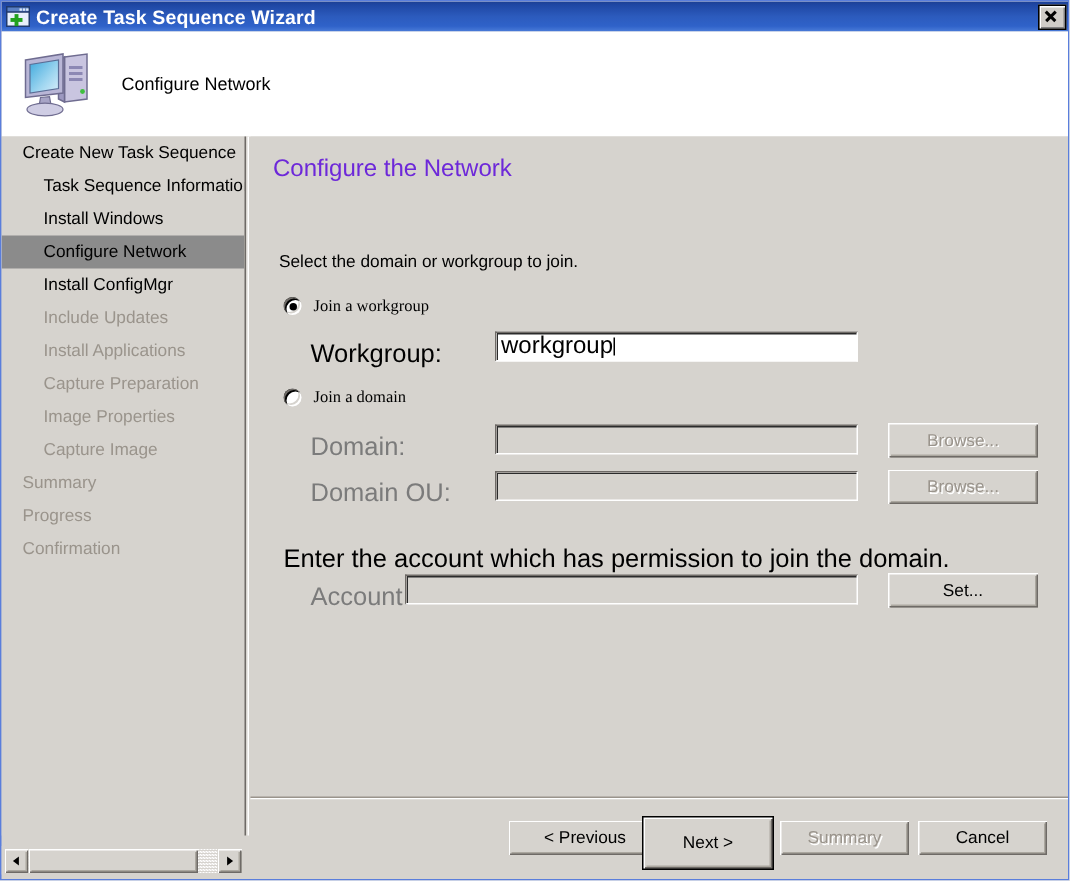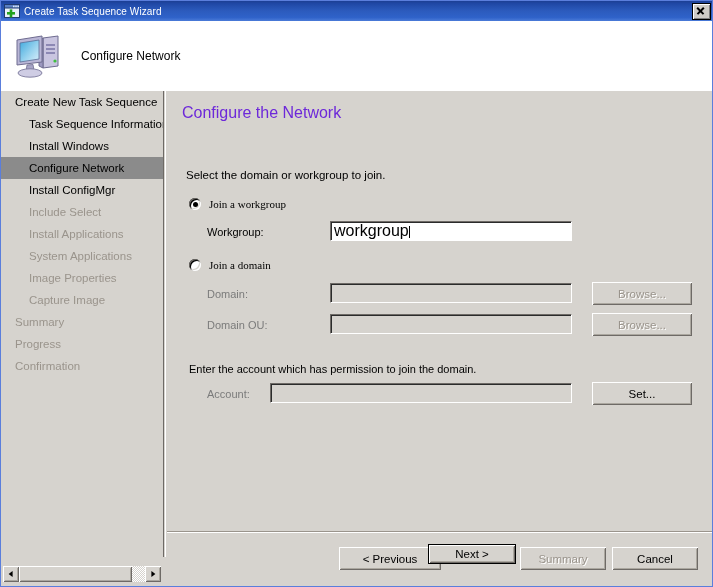--- a/index.html
+++ b/index.html
@@ -34,22 +34,22 @@
     box-sizing: border-box;
   }
   #titlebar-icon {
     width: 16px; height: 14px;
     margin-left: 3px; margin-right: 4px;
     position: relative;
     flex: 0 0 auto;
   }
   #title-text {
     color: #ffffff;
-    font-size: 10px;
-    font-weight: normal;
+    font-size: 13px;
+    font-weight: bold;
     letter-spacing: 0.1px;
     white-space: nowrap;
     flex: 1 1 auto;
   }
   #close-btn {
     width: 17px;
     height: 15px;
     margin-right: 3px;
     background: #cfccc7;
     border: 1px solid #000000;
@@ -233,21 +233,21 @@
   }
   .radio-label {
     margin-left: 8px;
     font-size: 11px;
     color: #000;
     white-space: nowrap;
     font-family: Liberation Serif, serif;
   }
   .field-label {
     position: absolute;
-    font-size: 11px;
+    font-size: 17px;
     color: #000;
     white-space: nowrap;
   }
   .field-label.dim { color: #7b7b7b; }
   .textbox {
     position: absolute;
     height: 20px;
     background: #ffffff;
     border: 1px solid;
     border-color: #6e6a66 #ffffff #ffffff #6e6a66;
@@ -372,23 +372,23 @@
     </div>
     <div id="header-label">Configure Network</div>
   </div>
 
   <div id="sidebar">
     <div class="side-item">Create New Task Sequence</div>
     <div class="side-item child">Task Sequence Information</div>
     <div class="side-item child">Install Windows</div>
     <div class="side-item child selected">Configure Network</div>
     <div class="side-item child">Install ConfigMgr</div>
-    <div class="side-item child dim">Include Select</div>
+    <div class="side-item child dim">Include Updates</div>
     <div class="side-item child dim">Install Applications</div>
-    <div class="side-item child dim">System Applications</div>
+    <div class="side-item child dim">Capture Preparation</div>
     <div class="side-item child dim">Image Properties</div>
     <div class="side-item child dim">Capture Image</div>
     <div class="side-item dim">Summary</div>
     <div class="side-item dim">Progress</div>
     <div class="side-item dim">Confirmation</div>
   </div>
 
   <div id="divider"></div>
 
   <div id="sidebar-scroll">
@@ -435,18 +435,18 @@
     <div class="btn" style="left:425px; top:291px; width:100px;">Set...</div>
 
   </div>
 
   <div id="footer-sep"></div>
 
   <div id="watermark">windows-noob.com</div>
 
   <div id="footer">
     <div class="btn" style="left:172px; top:14px; width:102px;">&lt; Previous</div>
-    <div class="btn default" style="left:261px; top:11px; width:88px; height:20px;">Next &gt;</div>
+    <div class="btn default" style="left:261px; top:11px; width:88px; height:36px;">Next &gt;</div>
     <div class="btn disabled" style="left:353px; top:14px; width:86px;">Summary</div>
     <div class="btn" style="left:445px; top:14px; width:86px;">Cancel</div>
   </div>
 
 </div>
 
 </body></html>

